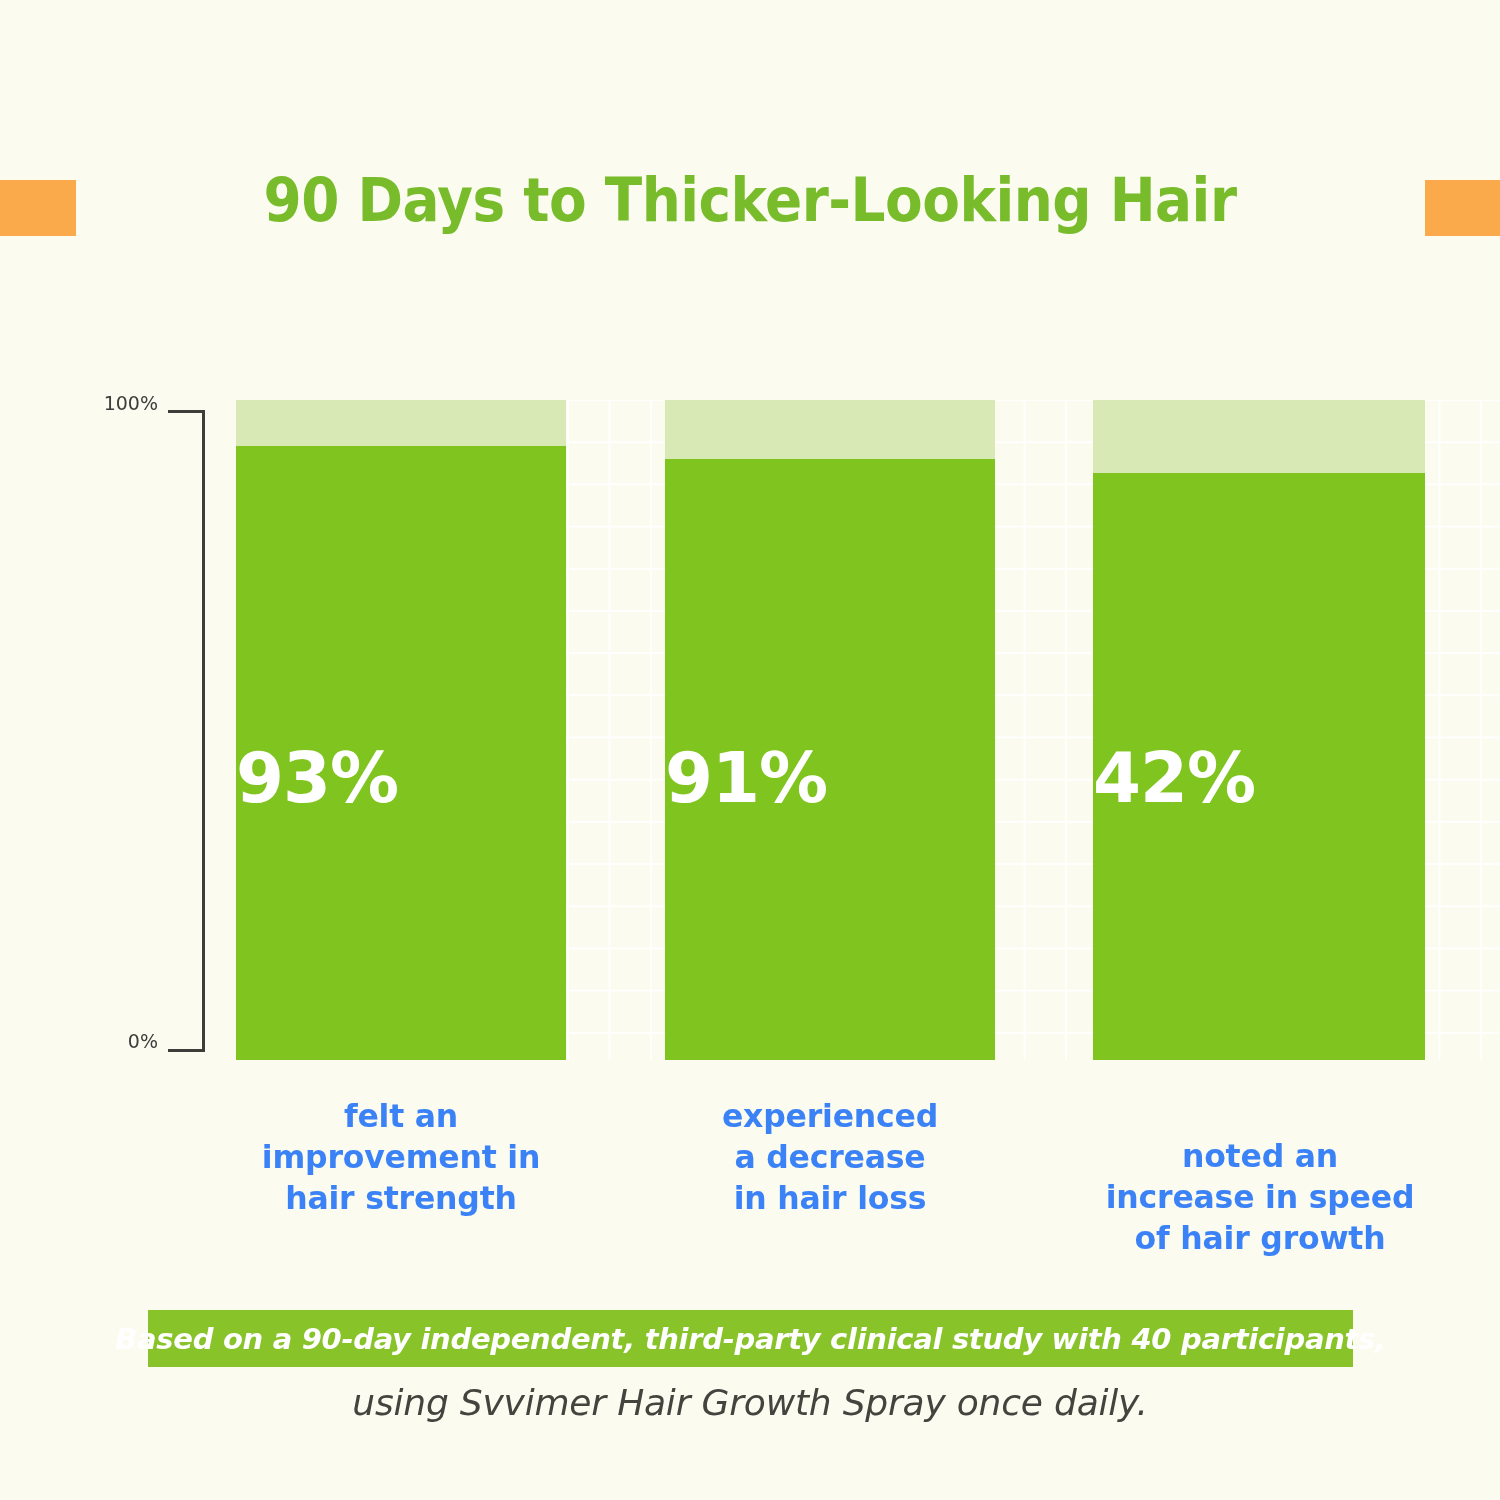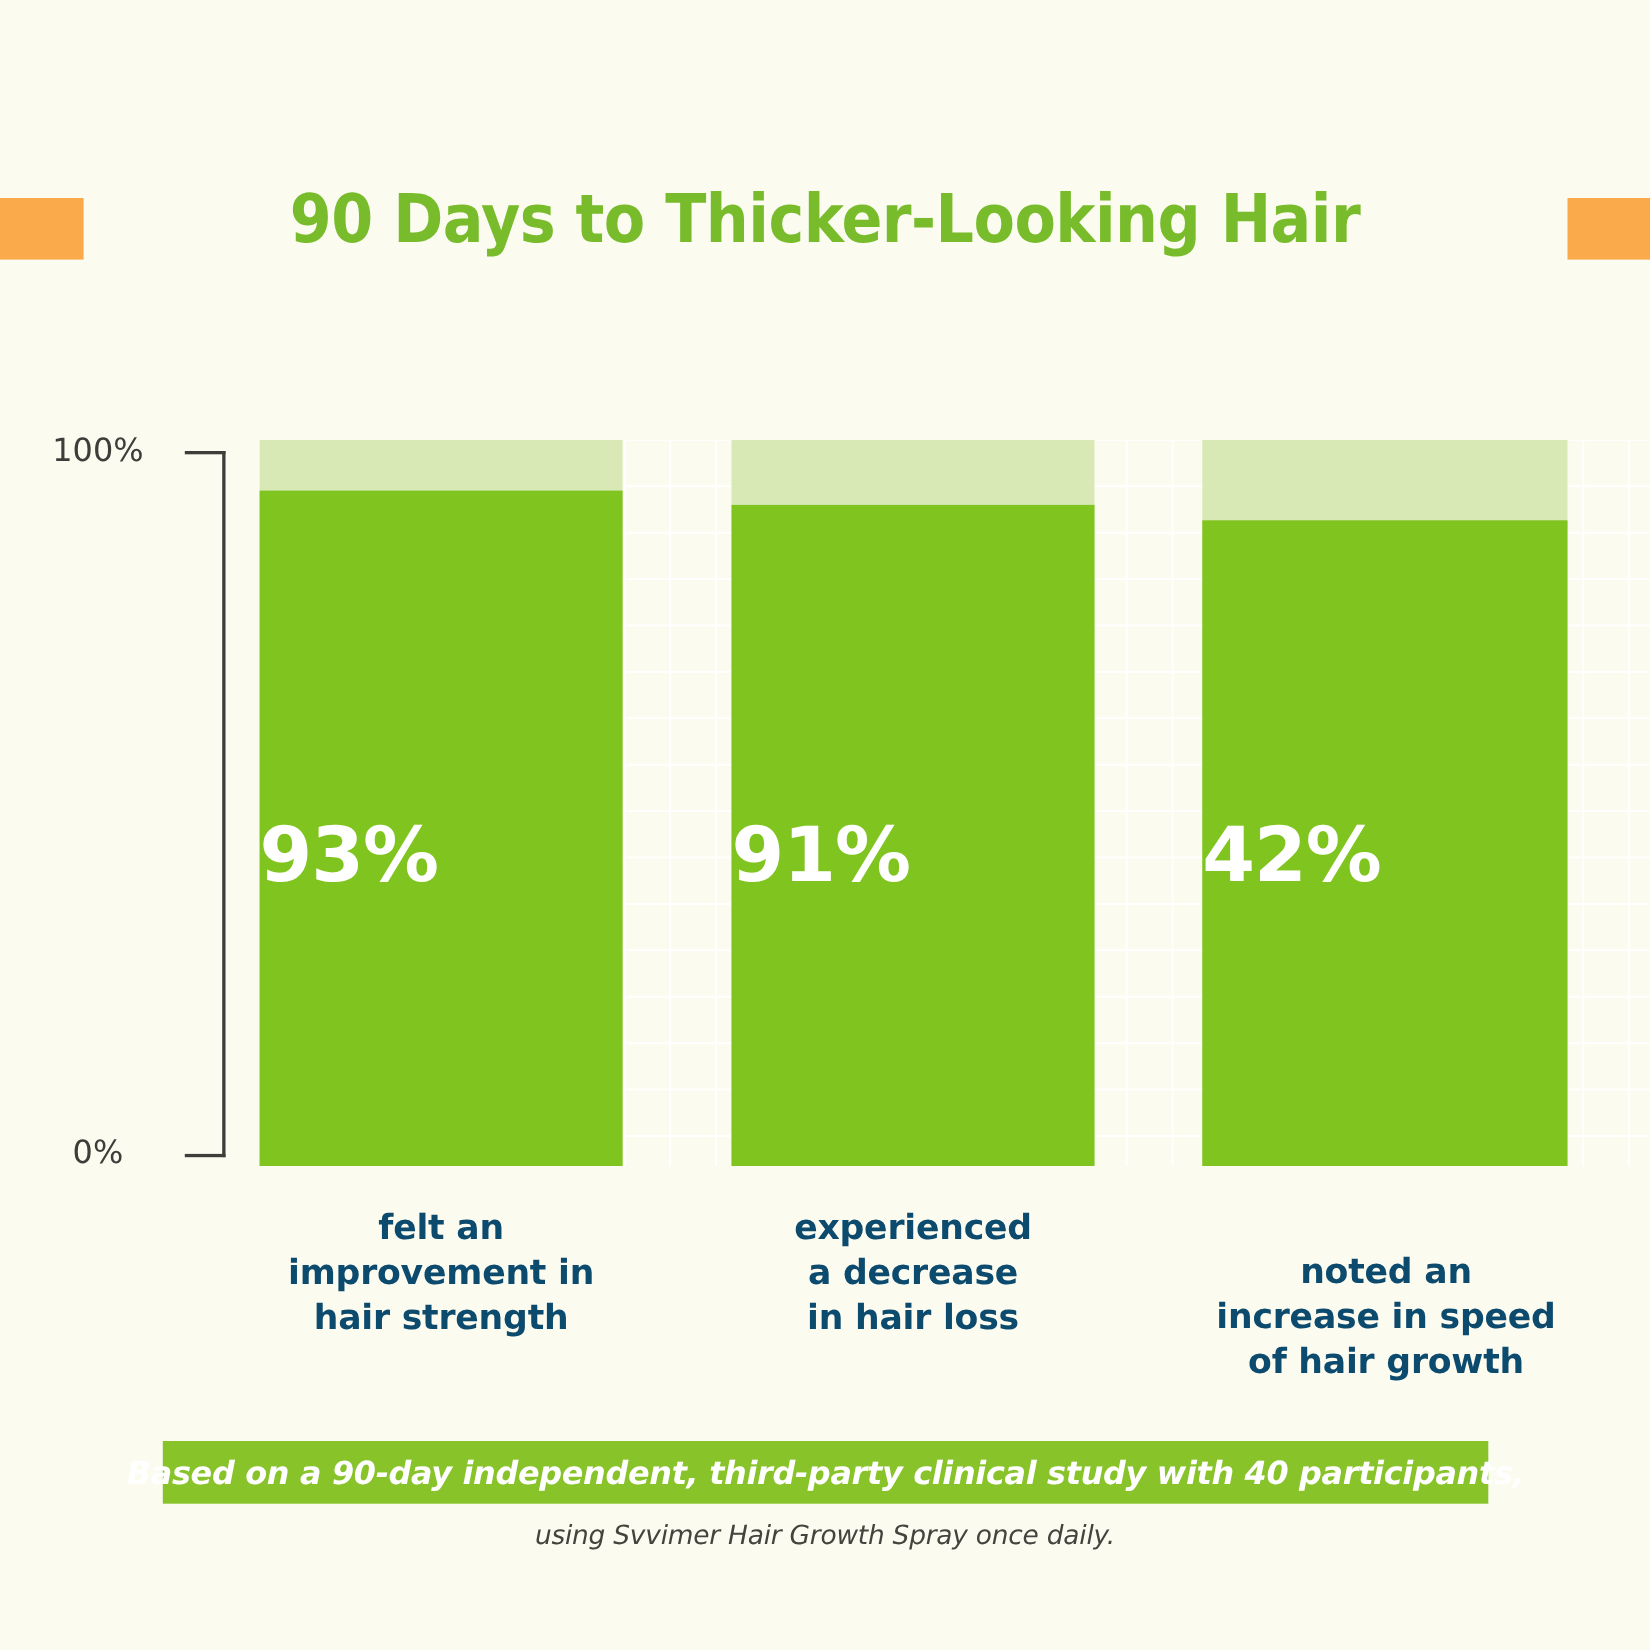--- a/index.html
+++ b/index.html
@@ -85,22 +85,22 @@
     width: 37px; height: 3px;
     background: #3d3d3a;
   }
   .axis-bracket .tick.top { top: 0; }
   .axis-bracket .tick.bot { bottom: 0; }
 
   .axis-label {
     position: absolute;
     right: 1340px;
     width: 120px;
-    text-align: center;
-    font-size: 29px;
+    text-align: right;
+    font-size: 19px;
     color: #3d3d3a;
     font-family: "DejaVu Sans", sans-serif;
     font-weight: 400;
   }
   .axis-label.top { top: 392px; left: 20px; width: 138px; }
   .axis-label.bot { top: 1030px; left: 20px; width: 138px; }
 
   
   .bar-group { position: absolute; }
 
@@ -130,21 +130,21 @@
     font-family: "DejaVu Sans", sans-serif;
   }
 
   .bar-caption {
     position: absolute;
     top: 1096px;
     text-align: center;
     font-size: 31.5px;
     line-height: 41px;
     font-weight: 700;
-    color: #0c4a6e;
+    color: #3b82f6;
     font-family: "DejaVu Sans", sans-serif;
     letter-spacing: -0.2px;
     white-space: pre-line;
   }
 
   
   .bar1 .bar-track   { left: 236px;  width: 330px; }
   
   .bar2 .bar-track   { left: 665px;  width: 330px; padding-left: 16px; }
   
@@ -175,21 +175,21 @@
     letter-spacing: -0.3px;
     white-space: nowrap;
   }
 
   .footnote-sub {
     position: absolute;
     left: 150px;
     top: 1382px;
     width: 1200px;
     text-align: center;
-    font-size: 24px;
+    font-size: 36px;
     font-style: italic;
     color: #44443f;
     font-family: "DejaVu Sans", sans-serif;
     letter-spacing: -0.2px;
   }
 </style>
 </head>
 <body>
 
 <div id="stage">

